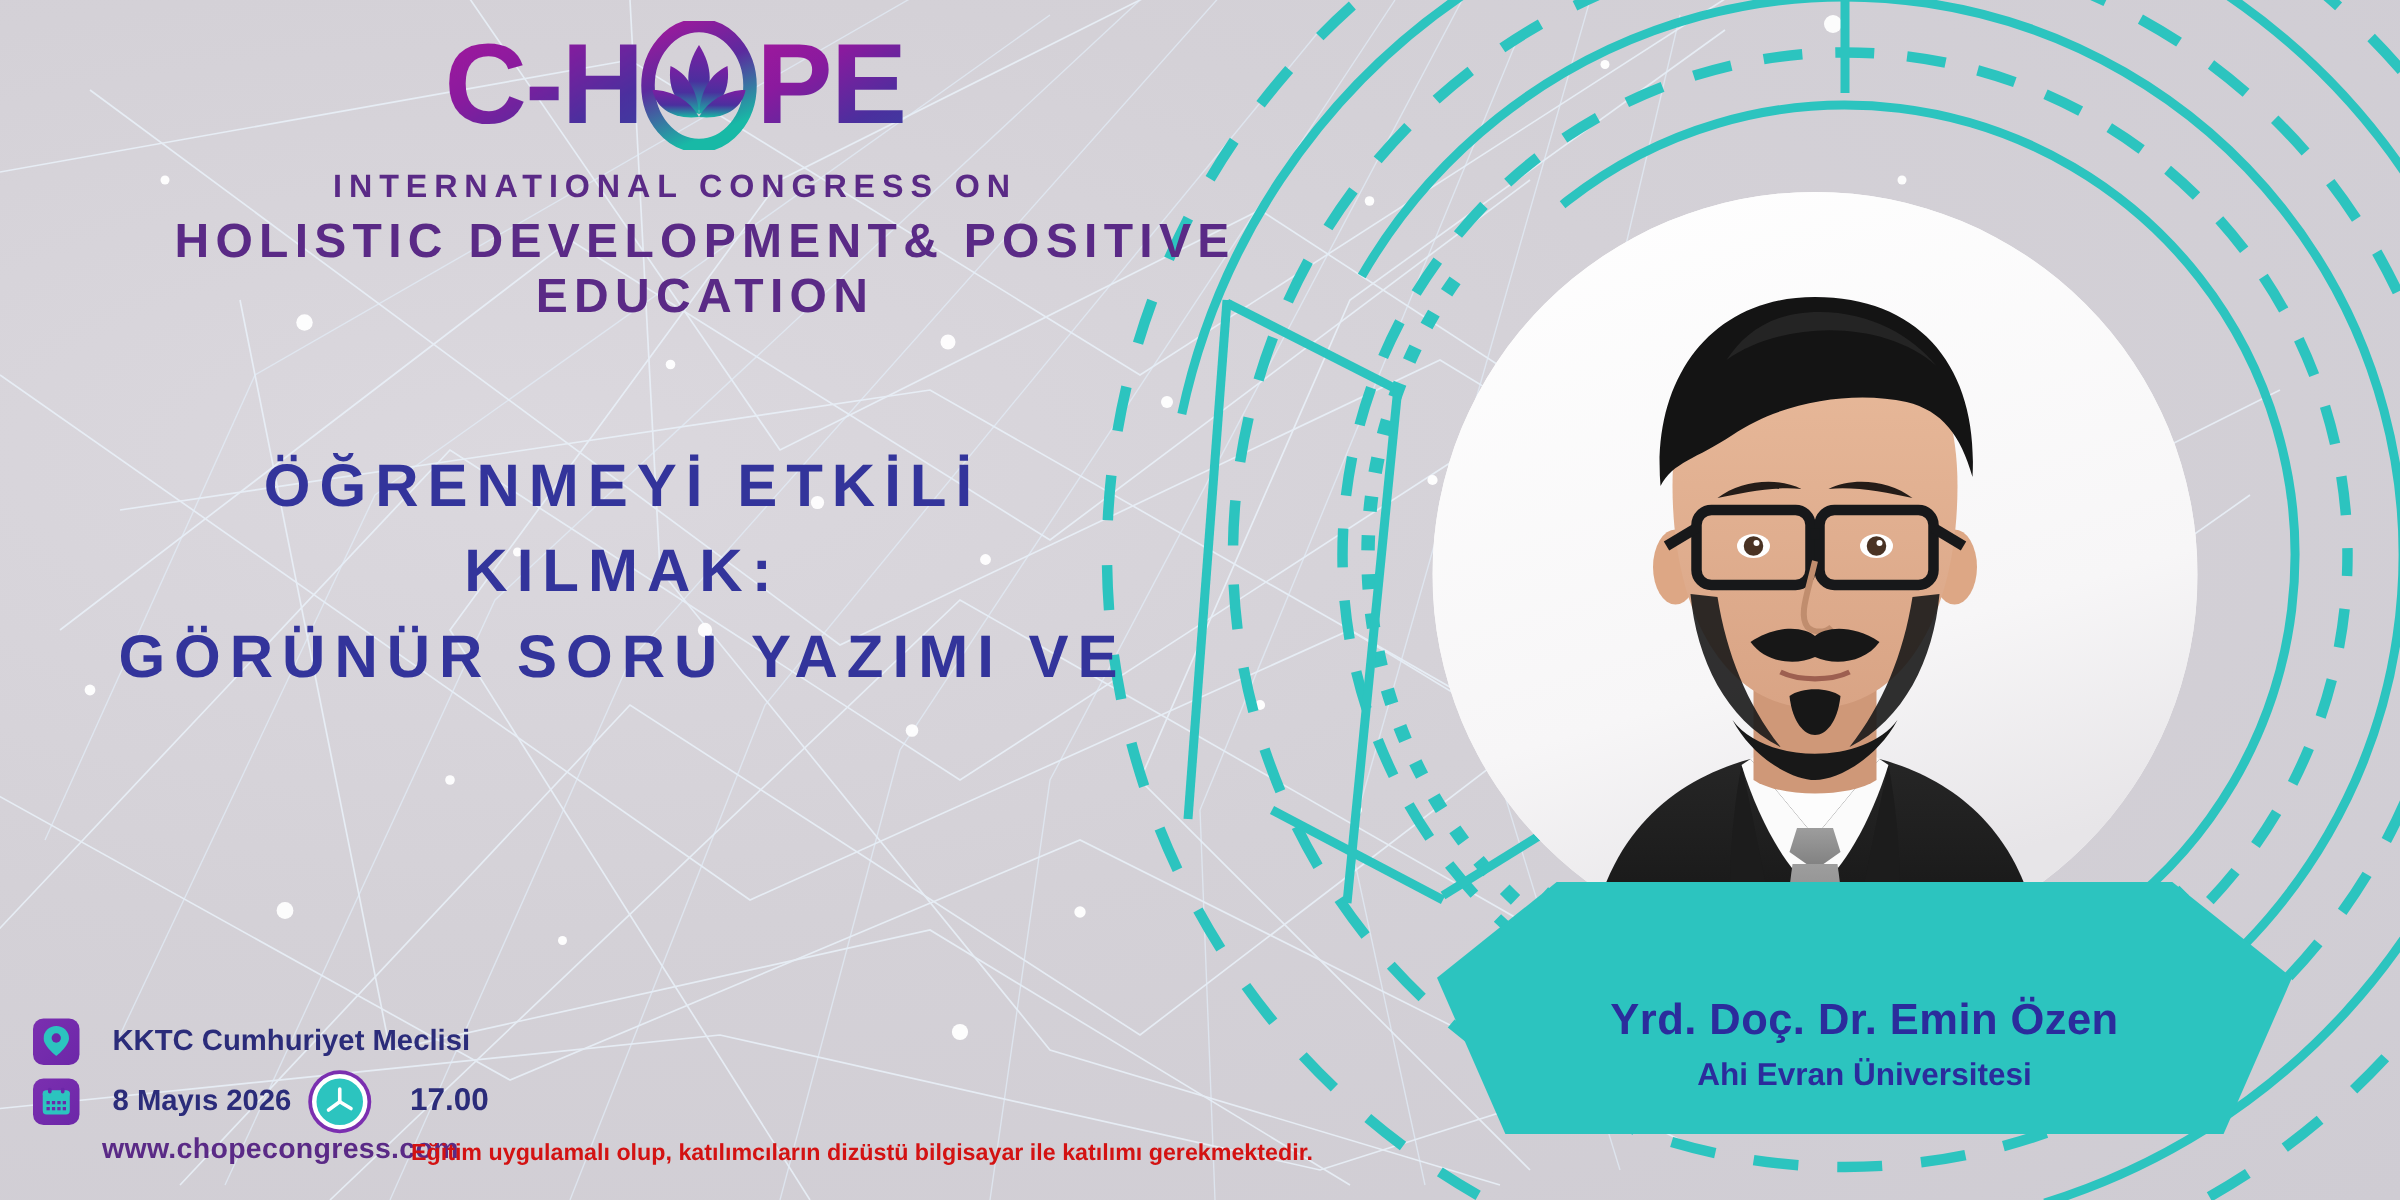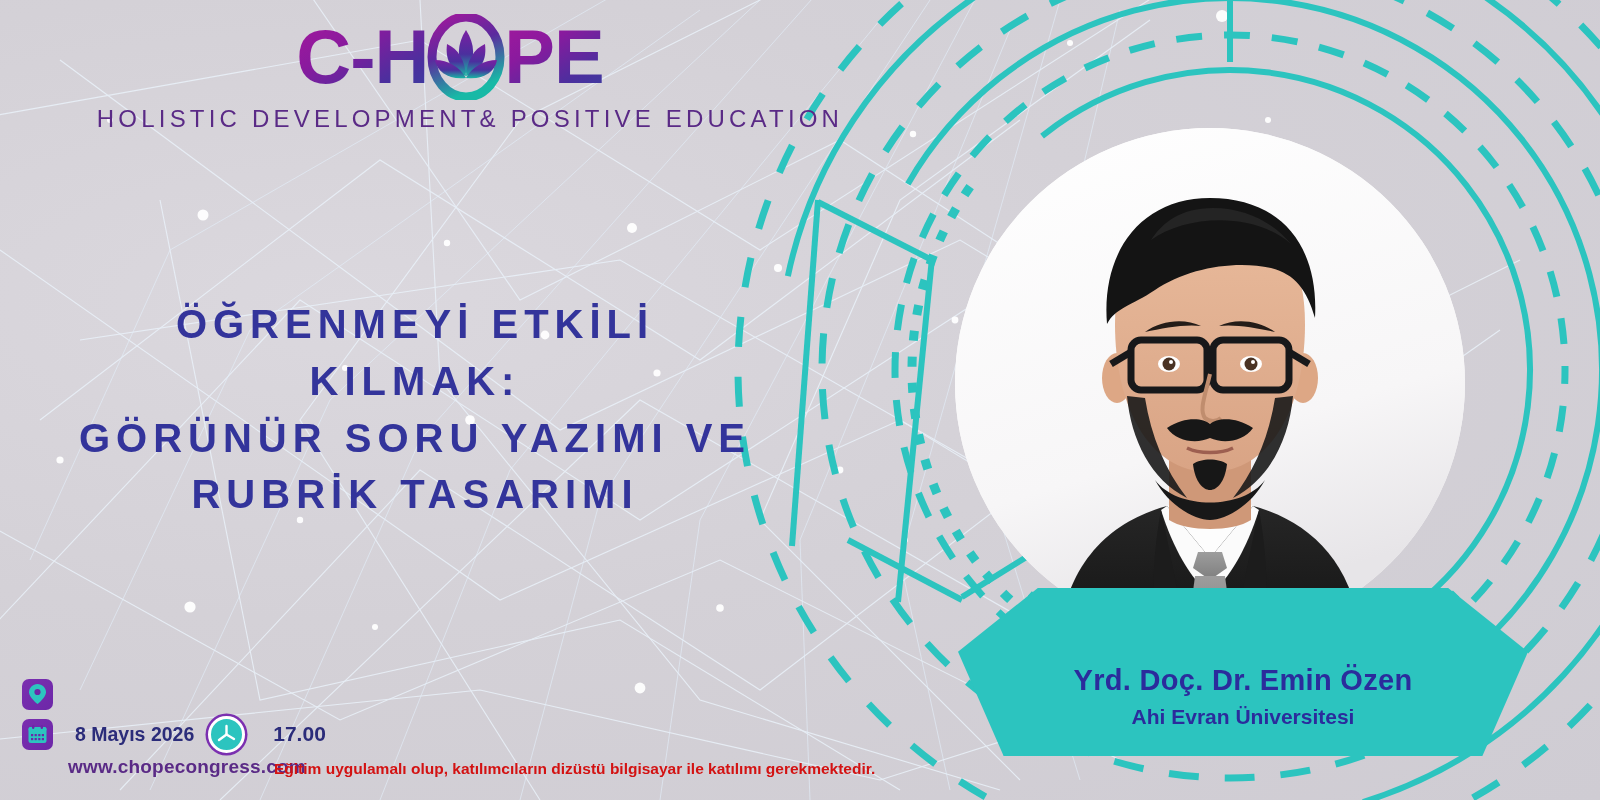--- a/index.html
+++ b/index.html
@@ -33,21 +33,21 @@
     background:linear-gradient(150deg,#a3189c 0%,#8a1a9e 35%,#4b2f9e 75%,#3b3fa0 100%);
     -webkit-background-clip:text; background-clip:text; color:transparent;
   }
   .logo-o { position:relative; width:82px; height:86px; margin:0 -3px; }
 
   .congress-line1 {
     font-size:21.5px; font-weight:bold; letter-spacing:4.6px;
     color:#5a2a86; margin-top:12px;
   }
   .congress-line2 {
-    font-size:24px; font-weight:normal; letter-spacing:4.2px;
+    font-size:32px; font-weight:bold; letter-spacing:4.2px;
     color:#5a2a86; margin-top:5px;margin-left:40px;
   }
 
   
   .title-block {
     position:absolute; left:0; top:296px; width:830px; text-align:center;
     color:#33349b; font-weight:bold; font-size:40px; letter-spacing:6px;
     line-height:1.42;
   }
   .title-block div { white-space:nowrap; }
@@ -217,28 +217,28 @@
             <path d="M41 16 C32 30 31 45 41 60 C51 45 50 30 41 16 Z"></path>
             <path d="M22 30 C20 46 26 57 41 62 C40 46 33 35 22 30 Z"></path>
             <path d="M60 30 C62 46 56 57 41 62 C42 46 49 35 60 30 Z"></path>
             <path d="M10 46 C12 58 24 66 41 64 C35 53 23 46 10 46 Z"></path>
             <path d="M72 46 C70 58 58 66 41 64 C47 53 59 46 72 46 Z"></path>
           </g>
         </svg>
       </span>
       <span class="logo-txt">PE</span>
     </div>
+    <div class="congress-line1">INTERNATIONAL CONGRESS ON</div>
     <div class="congress-line2">HOLISTIC DEVELOPMENT&amp; POSITIVE EDUCATION</div>
   </div>
 
   <div class="title-block">
     <div>ÖĞRENMEYİ ETKİLİ</div>
     <div>KILMAK:</div>
     <div>GÖRÜNÜR SORU YAZIMI VE</div>
-    <div>RUBRİK TASARIMI</div>
   </div>
 
   <div class="portrait-wrap">
     <svg id="portrait" viewBox="0 0 510 510">
       <defs>
         <linearGradient id="bgp" x1="0" y1="0" x2="0.3" y2="1">
           <stop offset="0%" stop-color="#ffffff"></stop>
           <stop offset="70%" stop-color="#f7f6f7"></stop>
           <stop offset="100%" stop-color="#e7e5e8"></stop>
         </linearGradient>
@@ -320,20 +320,21 @@
 
   <div class="footer">
 
     <div class="info-row">
       <span class="icon-box">
         <svg width="17" height="20" viewBox="0 0 17 20">
           <path d="M8.5 0 C3.8 0 0 3.7 0 8.2 C0 13.4 8.5 20 8.5 20 C8.5 20 17 13.4 17 8.2 C17 3.7 13.2 0 8.5 0 Z" fill="#2cc4bf"></path>
           <circle cx="8.5" cy="8" r="3.1" fill="#6c27a8"></circle>
         </svg>
       </span>
+      <span class="info-text">KKTC Cumhuriyet Meclisi</span>
     </div>
 
     <div class="info-row">
       <span class="icon-box">
         <svg width="19" height="19" viewBox="0 0 19 19">
           <rect x="0.5" y="2" width="18" height="16" rx="2.5" fill="#2cc4bf"></rect>
           <rect x="0.5" y="2" width="18" height="4.4" rx="2" fill="#2cc4bf"></rect>
           <rect x="4" y="0" width="2.4" height="4" rx="1.2" fill="#6c27a8"></rect>
           <rect x="12.6" y="0" width="2.4" height="4" rx="1.2" fill="#6c27a8"></rect>
           <g fill="#6c27a8">

